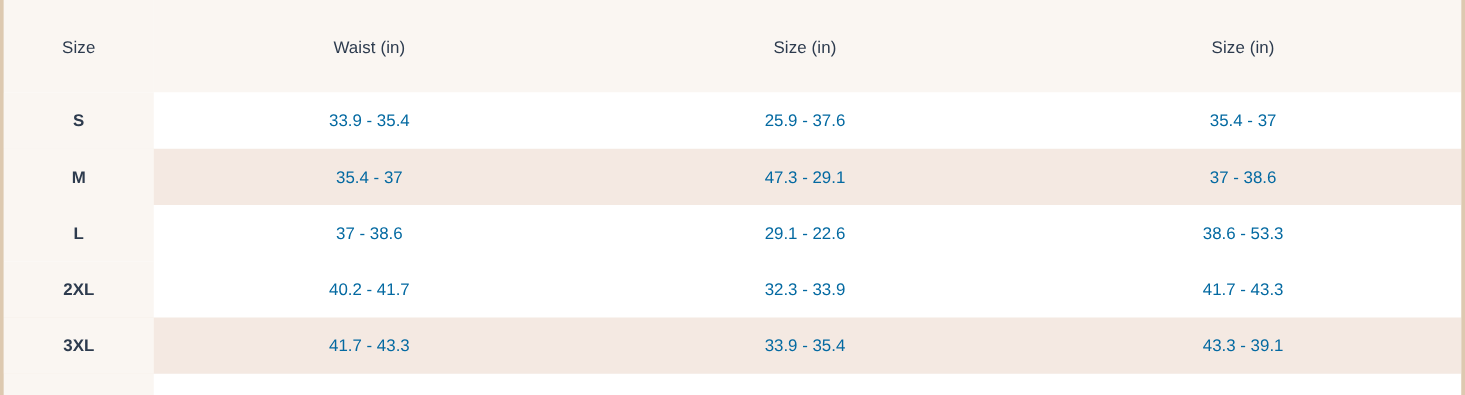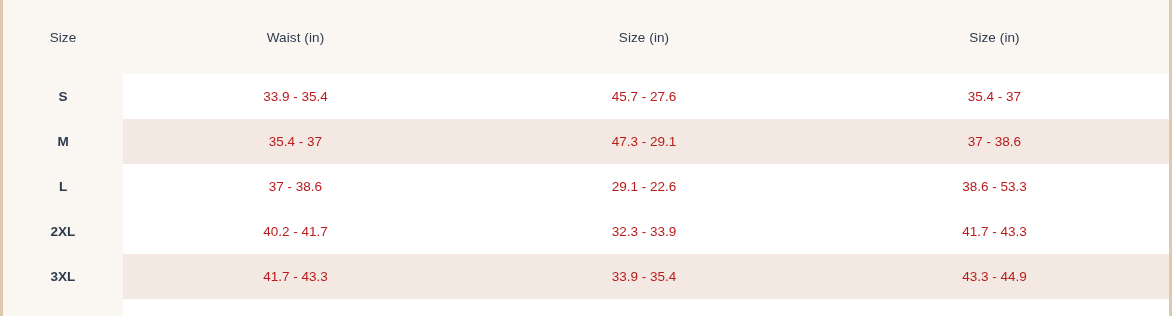--- a/index.html
+++ b/index.html
@@ -73,21 +73,21 @@
 
   tbody tr.stripe-odd  { background: #ffffff; }
   tbody tr.stripe-even { background: #f4e9e2; }
 
   tbody td {
     height: 45px;
     padding: 0;
     margin: 0;
     font-size: 13.5px;
     font-weight: normal;
-    color: #b91c1c;
+    color: #0369a1;
     text-align: center;
     vertical-align: middle;
     white-space: nowrap;
   }
 
   tbody td.size-cell {
     background: #faf6f2;
     font-weight: bold;
     color: #2d3b4e;
     font-size: 13.5px;
@@ -114,21 +114,21 @@
         <th>Waist (in)</th>
         <th>Size (in)</th>
         <th>Size (in)</th>
       </tr>
     </thead>
 
     <tbody>
       <tr class="stripe-odd">
         <td class="size-cell">S</td>
         <td>33.9 - 35.4</td>
-        <td>45.7 - 27.6</td>
+        <td>25.9 - 37.6</td>
         <td>35.4 - 37</td>
       </tr>
       <tr class="stripe-even">
         <td class="size-cell">M</td>
         <td>35.4 - 37</td>
         <td>47.3 - 29.1</td>
         <td>37 - 38.6</td>
       </tr>
       <tr class="stripe-odd">
         <td class="size-cell">L</td>
@@ -139,18 +139,18 @@
       <tr class="stripe-odd">
         <td class="size-cell">2XL</td>
         <td>40.2 - 41.7</td>
         <td>32.3 - 33.9</td>
         <td>41.7 - 43.3</td>
       </tr>
       <tr class="stripe-even">
         <td class="size-cell">3XL</td>
         <td>41.7 - 43.3</td>
         <td>33.9 - 35.4</td>
-        <td>43.3 - 44.9</td>
+        <td>43.3 - 39.1</td>
       </tr>
     </tbody>
   </table>
 
 </div>
 
 </body></html>

